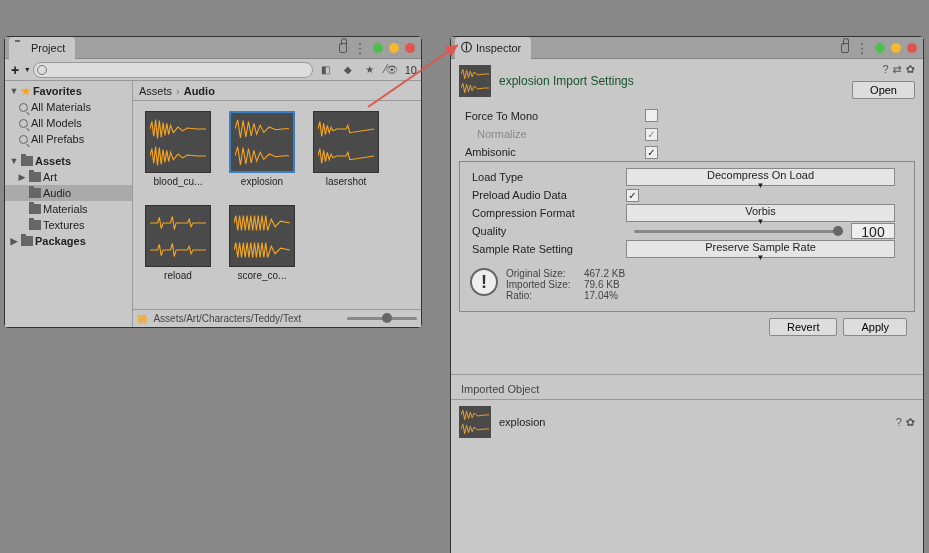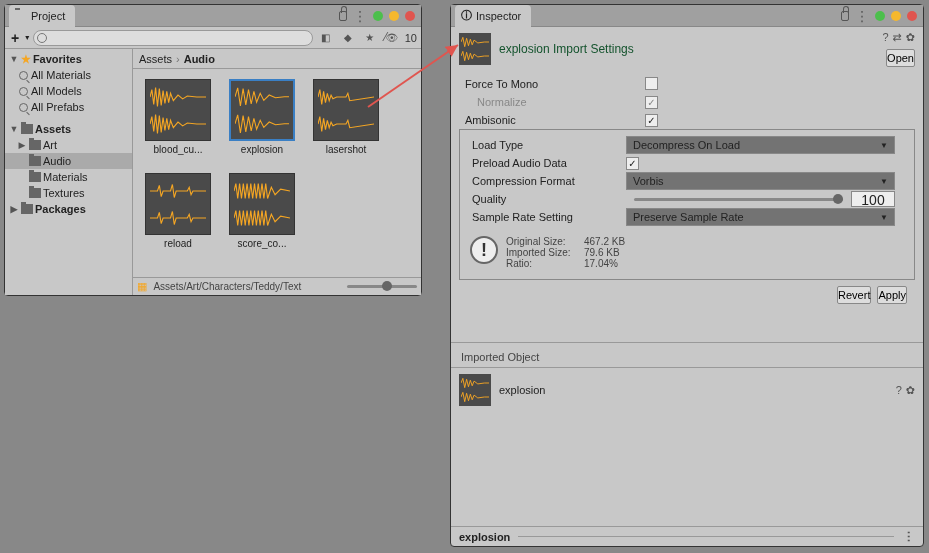--- a/index.html
+++ b/index.html
@@ -1,18 +1,18 @@
 <!DOCTYPE html>
 <html><head>
 <meta charset="utf-8">
 <style>
 * { margin: 0; padding: 0; box-sizing: border-box; font-family: Arial, sans-serif; }
 body { background: #888; width: 929px; height: 553px; position: relative; font-size: 11px; color: #222; }
 
-.window { position: absolute; background: #c8c8c8; border: 1px solid #333; border-radius: 4px; display: flex; flex-direction: column; }
+.window { position: absolute; background: #c8c8c8; border: 1px solid #333; border-radius: 4px; display: flex; flex-direction: column; margin-top: 32px; }
 .project-window { left: 4px; top: 4px; width: 418px; height: 292px; }
 .inspector-window { left: 450px; top: 4px; width: 474px; height: 543px; }
 
 .tab-bar { height: 22px; background: #a0a0a0; display: flex; align-items: center; border-bottom: 1px solid #888; position: relative; }
 .tab { background: #c8c8c8; height: 22px; display: flex; align-items: center; padding: 0 10px 0 6px; border-top-left-radius: 4px; border-top-right-radius: 4px; margin-left: 4px; gap: 4px; }
 .tab .icon { width: 12px; height: 12px; }
 .traffic { position: absolute; right: 6px; display: flex; gap: 6px; align-items: center; }
 .traffic .dot { width: 10px; height: 10px; border-radius: 50%; }
 .traffic .lock { width: 8px; height: 10px; border: 1px solid #555; border-radius: 2px; position: relative; }
 .traffic .lock::before { content:''; position:absolute; top:-6px; left:1px; width:4px; height:6px; border:1px solid #555; border-bottom:none; border-radius: 3px 3px 0 0;}
@@ -51,36 +51,36 @@
 .slider-track { width:70px; height:3px; background:#888; position:relative; border-radius:2px; }
 .slider-thumb { width:10px; height:10px; background:#666; border-radius:50%; position:absolute; top:-4px; }
 
 
 .insp-header { padding:6px 8px; display:flex; align-items:center; gap:8px; position:relative; }
 .insp-thumb { width:32px; height:32px; background:#4a4a4a; display:flex; flex-direction:column; justify-content:center; padding:2px; gap:2px; }
 .insp-thumb .wave { height:12px; }
 .insp-header .title { font-size:12px; color:#14532d; }
 .insp-header .help-gear { position:absolute; right:8px; top:4px; display:flex; gap:4px; color:#555; font-size:11px; }
 .insp-open { position:absolute; right:8px; top:22px; }
-.btn { background:#ddd; border:1px solid #888; border-radius:2px; padding:2px 0; font-size:11px; cursor:pointer; }
+.btn { background:#ddd; border:1px solid #888; border-radius:2px; padding:2px 17px; font-size:11px; cursor:pointer; }
 
 .insp-body { padding:4px 8px; }
 .prop-row { display:flex; align-items:center; height:18px; }
 .prop-row .lbl { width:186px; font-size:11px; padding-left:6px; }
 .prop-row .lbl.dim { color:#888; padding-left:18px; }
 .prop-row .ctrl { flex:1; }
 .chk { width:13px; height:13px; background:#eee; border:1px solid #888; display:inline-flex; align-items:center; justify-content:center; font-size:10px; }
 
 .platform-tabs { margin:8px 0 0 0; display:flex; border:1px solid #888; border-bottom:none; }
 .platform-tabs .pt { flex:1; height:22px; display:flex; align-items:center; justify-content:center; background:#bbb; border-right:1px solid #888; font-size:11px; }
 .platform-tabs .pt:last-child { border-right:none; }
 .platform-tabs .pt.active { background:#d0d0d0; }
 
 .platform-box { border:1px solid #888; padding:6px 19px 8px 6px; }
-.dropdown { width:100%; height:18px; background:#737373; border:1px solid #888; display:flex; align-items:center; justify-content:space-between; padding:0 6px; font-size:11px; }
+.dropdown { width:100%; height:18px; background:#e5e5e5; border:1px solid #888; display:flex; align-items:center; justify-content:space-between; padding:0 6px; font-size:11px;flex-direction:column; }
 .dropdown .arrow { font-size:8px; }
 .quality-row .slider-track { flex:1; margin:0 6px; }
 .quality-row .valbox { width:44px; height:16px; background:#eee; border:1px solid #888; text-align:center; font-size:14px; }
 .flex-row { display:flex; align-items:center; }
 
 .size-box { margin-top:8px; display:flex; gap:8px; padding:2px 4px; align-items:flex-start; }
 .info-icon { width:28px; height:28px; border-radius:50%; background:#eee; border:2px solid #666; display:flex; align-items:center; justify-content:center; font-weight:bold; font-size:18px; color:#333; }
 .size-kv { font-size:10px; color:#444; }
 .size-kv .k { display:inline-block; width:78px; }
 

